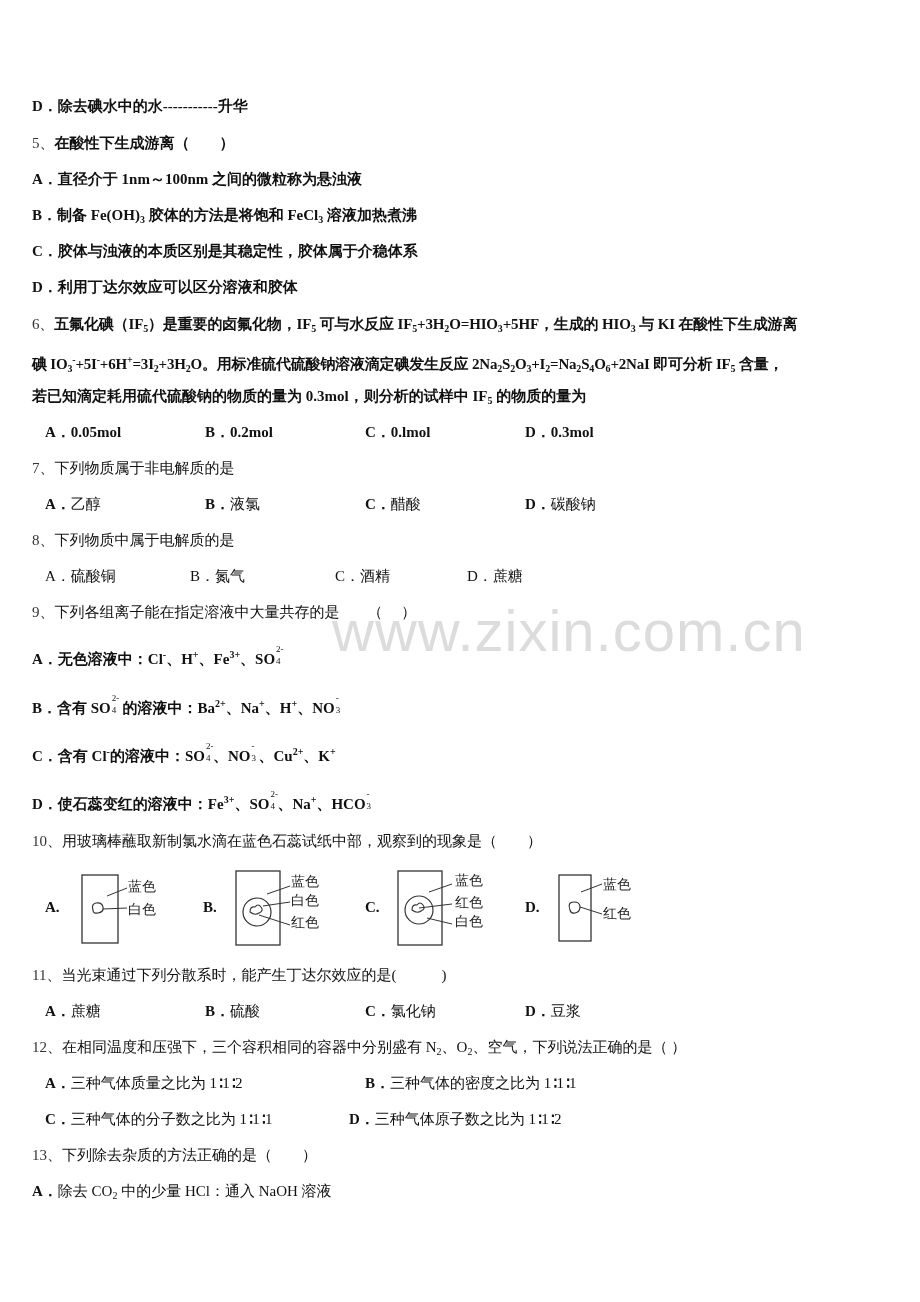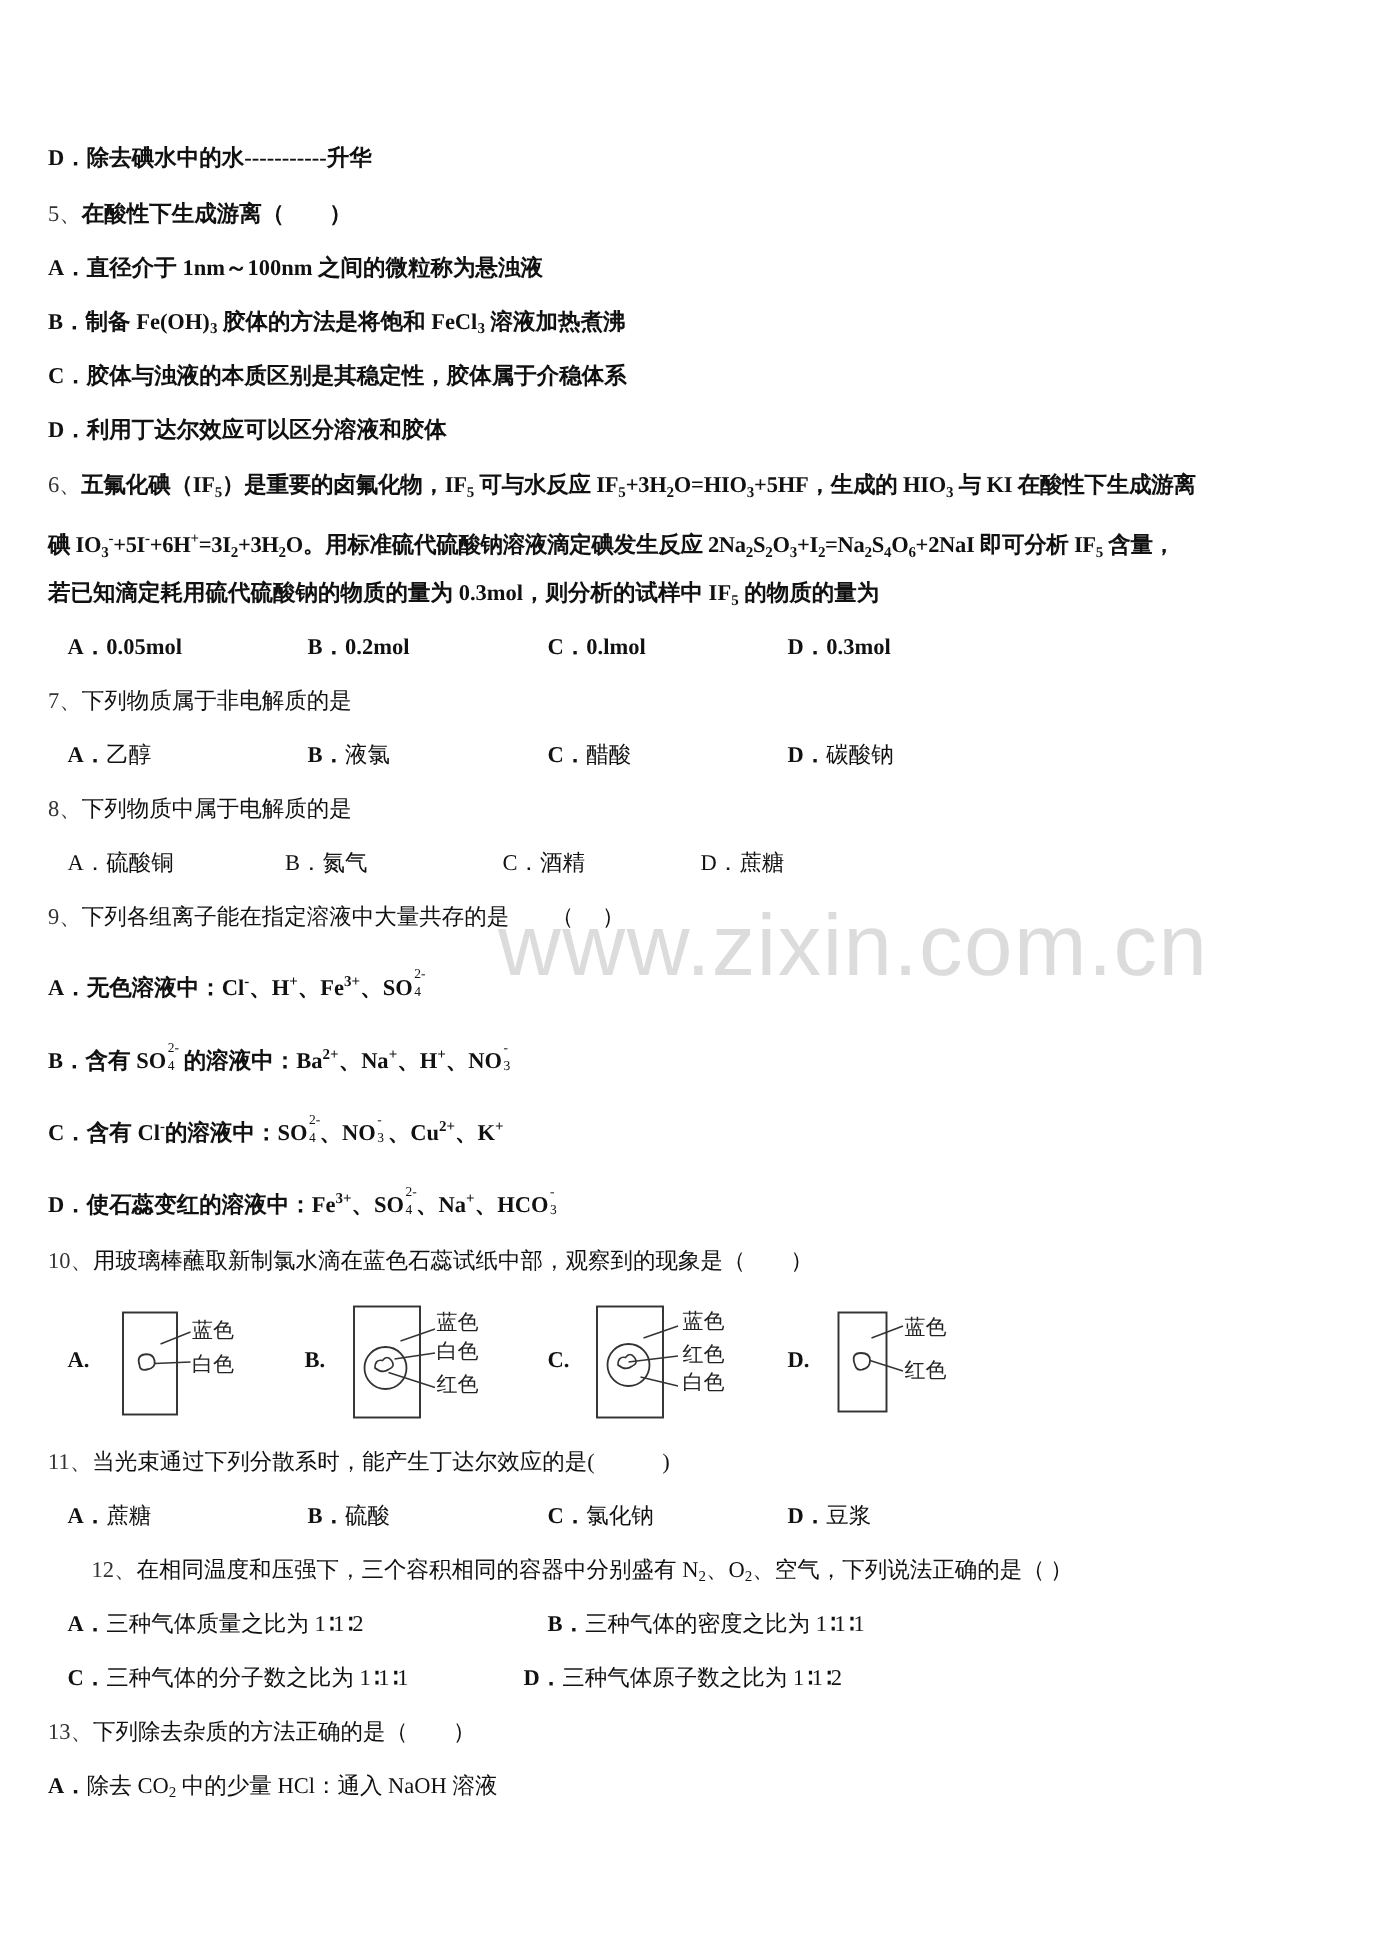--- a/index.html
+++ b/index.html
@@ -186,21 +186,21 @@
   <div class="line" style="top:965px;">
     <span class="qnum">11、</span><span>当光束通过下列分散系时，能产生丁达尔效应的是(　　　)</span>
   </div>
   <div class="optrow" style="top:1001px;">
     <span class="opt" style="left:0px;"><span class="lab">A．</span><span>蔗糖</span></span>
     <span class="opt" style="left:160px;"><span class="lab">B．</span><span>硫酸</span></span>
     <span class="opt" style="left:320px;"><span class="lab">C．</span><span>氯化钠</span></span>
     <span class="opt" style="left:480px;text-align:right;"><span class="lab">D．</span><span>豆浆</span></span>
   </div>
 
-  <div class="line" style="top:1037px;margin-left:29px;">
+  <div class="line" style="top:1037px;">
     <span class="qnum">12、</span><span>在相同温度和压强下，三个容积相同的容器中分别盛有 N</span><span class="sub">2</span><span>、O</span><span class="sub">2</span><span>、空气，下列说法正确的是（ ）</span>
   </div>
   <div class="optrow" style="top:1073px;">
     <span class="opt" style="left:0px;font-family:Liberation Serif, serif;"><span class="lab">A．</span><span>三种气体质量之比为 1∶1∶2</span></span>
     <span class="opt" style="left:320px;"><span class="lab">B．</span><span>三种气体的密度之比为 1∶1∶1</span></span>
   </div>
   <div class="optrow" style="top:1109px;">
     <span class="opt" style="left:0px;"><span class="lab">C．</span><span>三种气体的分子数之比为 1∶1∶1</span></span>
     <span class="opt" style="left:304px;"><span class="lab">D．</span><span>三种气体原子数之比为 1∶1∶2</span></span>
   </div>

